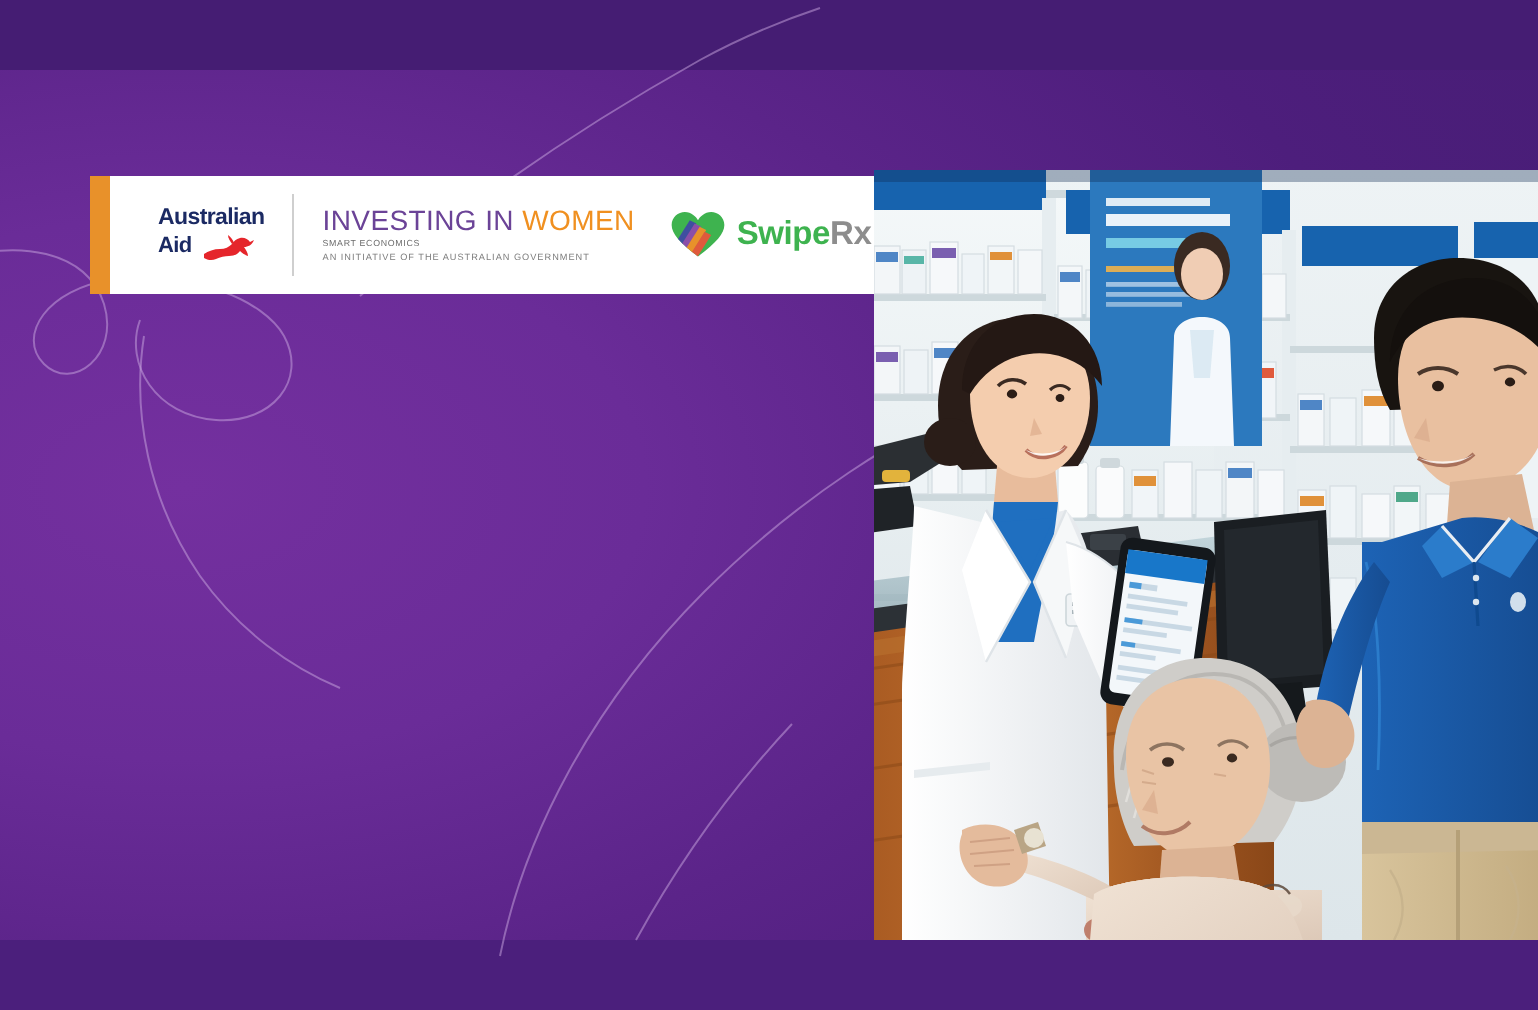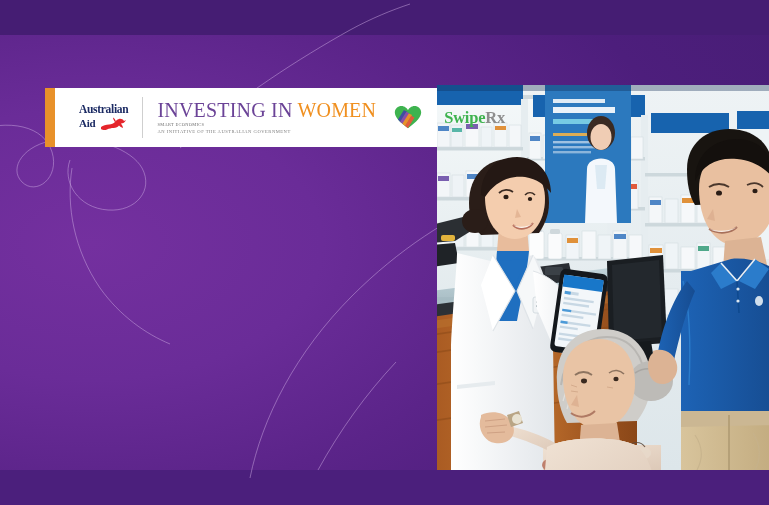--- a/index.html
+++ b/index.html
@@ -45,50 +45,49 @@
 
   
   .logo-card{
     position:absolute; left:45px; top:88px; width:392px; height:59px;
     background:#ffffff; display:flex; align-items:stretch;
   }
   .logo-accent{ width:10px; background:#e8912a; flex:0 0 10px; }
   .logo-inner{
     flex:1; display:flex; align-items:center; gap:14px;
     padding:0 6px 0 24px;
-    font-family:Liberation Serif, serif;
   }
 
   
   .aus-aid{ display:flex; flex-direction:column; justify-content:center;
             line-height:1.0; flex:0 0 auto; }
   .aus-aid .l1, .aus-aid .l2{
     font-weight:bold; color:#1b2a63; letter-spacing:-0.3px;
   }
   .aus-aid .l1{ font-size:11.5px; }
   .aus-row{ display:flex; align-items:center; gap:3px; margin-top:1px; }
   .aus-aid .l2{ font-size:11px; }
   .kangaroo{ width:30px; height:14px; display:block; }
 
   
   .logo-div{ width:1px; align-self:stretch; margin:9px 0;
              background:#cfcfcf; flex:0 0 1px; }
 
   
   .iiw{ flex:0 0 auto; line-height:1; }
-  .iiw .big{ font-size:20px; letter-spacing:.2px; white-space:nowrap; }
+  .iiw .big{ font-size:14px; letter-spacing:.2px; white-space:nowrap; }
   .iiw .big .p{ color:#6b4397; }
   .iiw .big .o{ color:#f09020; }
   .iiw .sub1{ font-size:4.4px; color:#6b6b6b; letter-spacing:.35px;
               margin-top:2.5px; }
   .iiw .sub2{ font-size:4.6px; color:#7d7d7d; letter-spacing:.5px;
               margin-top:3px; }
 
   
-  .swiperx{ display:flex; align-items:center; gap:22px; flex:0 0 auto;
+  .swiperx{ display:flex; align-items:center; gap:5px; flex:0 0 auto;
             margin-left:4px; }
   .swiperx .mark{ width:28px; height:25px; display:block; }
   .swiperx .wm{ font-size:16.5px; font-weight:bold; letter-spacing:-.2px;
                 white-space:nowrap; }
   .swiperx .wm .g{ color:#3eb34f; }
   .swiperx .wm .x{ color:#8d8d8d; font-weight:bold; }
 
   
   .title{
     position:absolute; left:44px; top:178px; width:382px;

